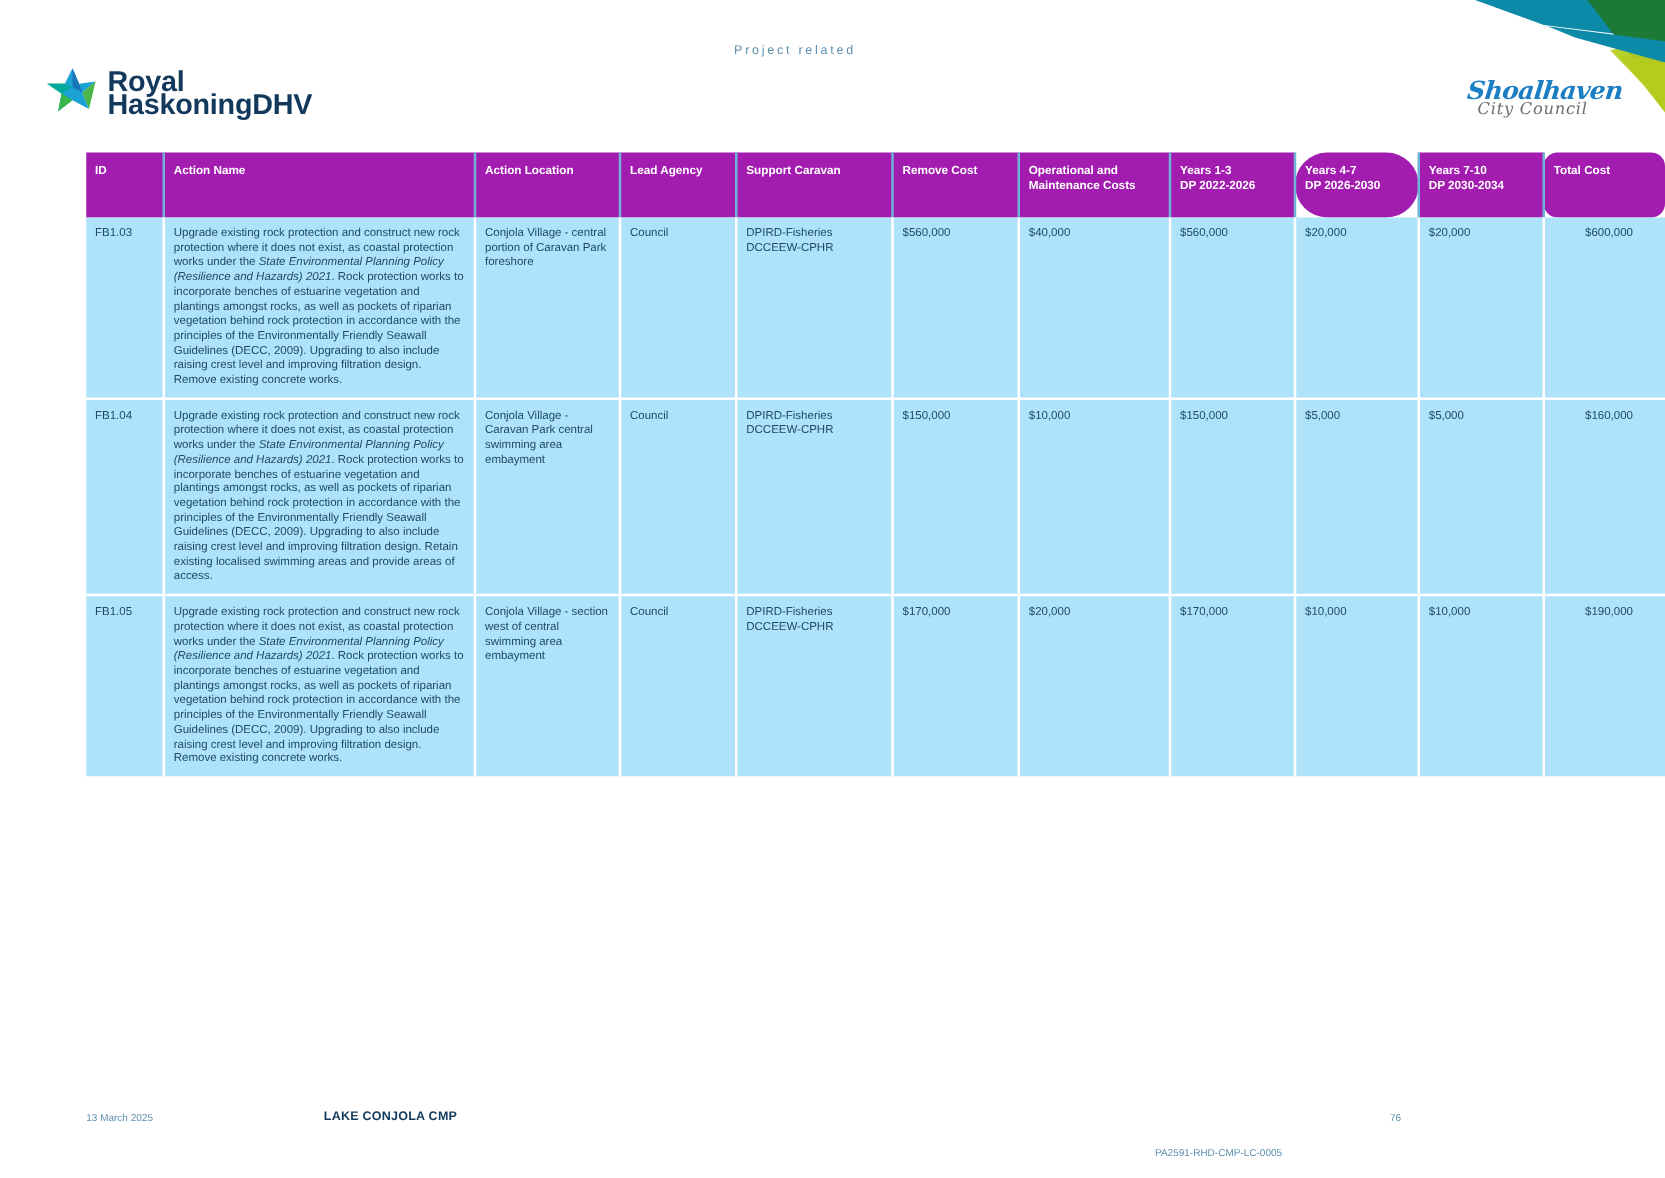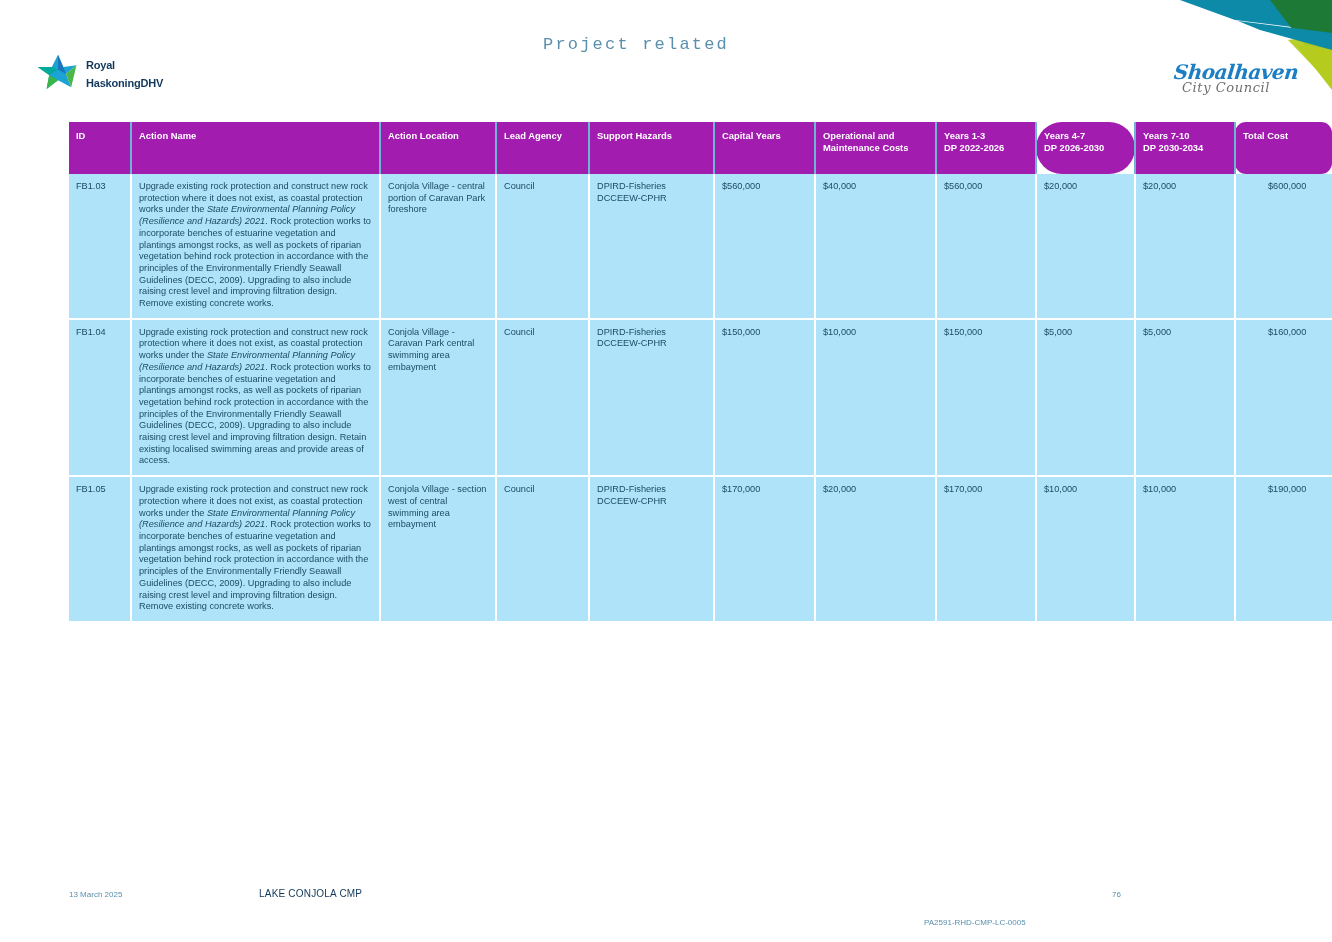--- a/index.html
+++ b/index.html
@@ -25,44 +25,44 @@
     pointer-events: none;
   }
 
   
   .page-header-label {
     position: absolute;
     top: 35px;
     left: 0;
     width: 1272px;
     text-align: center;
-    font-size: 17px;
+    font-size: 10px;
     letter-spacing: 2.2px;
     color: #5b8fae;
-    font-family: Liberation Mono, monospace;
+    font-family: Liberation Sans, sans-serif;
   }
 
   
   .rhdhv-logo {
     position: absolute;
     left: 36px;
     top: 52px;
     display: flex;
     align-items: center;
   }
   .rhdhv-star {
     width: 44px;
     height: 44px;
     flex: none;
   }
   .rhdhv-wordmark {
     margin-left: 6px;
     color: #12395c;
     font-weight: bold;
-    font-size: 11px;
+    font-size: 23px;
     line-height: 18px;
     letter-spacing: -0.2px;
   }
 
   
   .shoalhaven-logo {
     position: absolute;
     right: 38px;
     top: 62px;
     text-align: left;
@@ -161,21 +161,21 @@
   .footer-date {
     position: absolute;
     left: 0;
     top: 0;
   }
   .footer-title {
     position: absolute;
     left: 190px;
     top: -2px;
     font-size: 10px;
-    font-weight: normal;
+    font-weight: bold;
     color: #12395c;
     letter-spacing: 0.2px;
     text-align: right;
   }
   .footer-ref {
     position: absolute;
     left: 855px;
     top: 0;
     margin-top: 28px;
   }
@@ -218,22 +218,22 @@
   <div class="shoal-sub">City Council</div>
 </div>
 
 <table class="data-table">
   <thead>
     <tr>
       <th class="col-id">ID</th>
       <th class="col-action">Action Name</th>
       <th class="col-location">Action Location</th>
       <th class="col-lead">Lead Agency</th>
-      <th class="col-support">Support Hazards</th>
-      <th class="col-capital">Capital Years</th>
+      <th class="col-support">Support Caravan</th>
+      <th class="col-capital">Remove Cost</th>
       <th class="col-opex">
         <div>Operational and</div>
         <div>Maintenance Costs</div>
       </th>
       <th class="col-y13">
         <div>Years 1-3</div>
         <div>DP 2022-2026</div>
       </th>
       <th class="col-y47">
         <div>Years 4-7</div>

